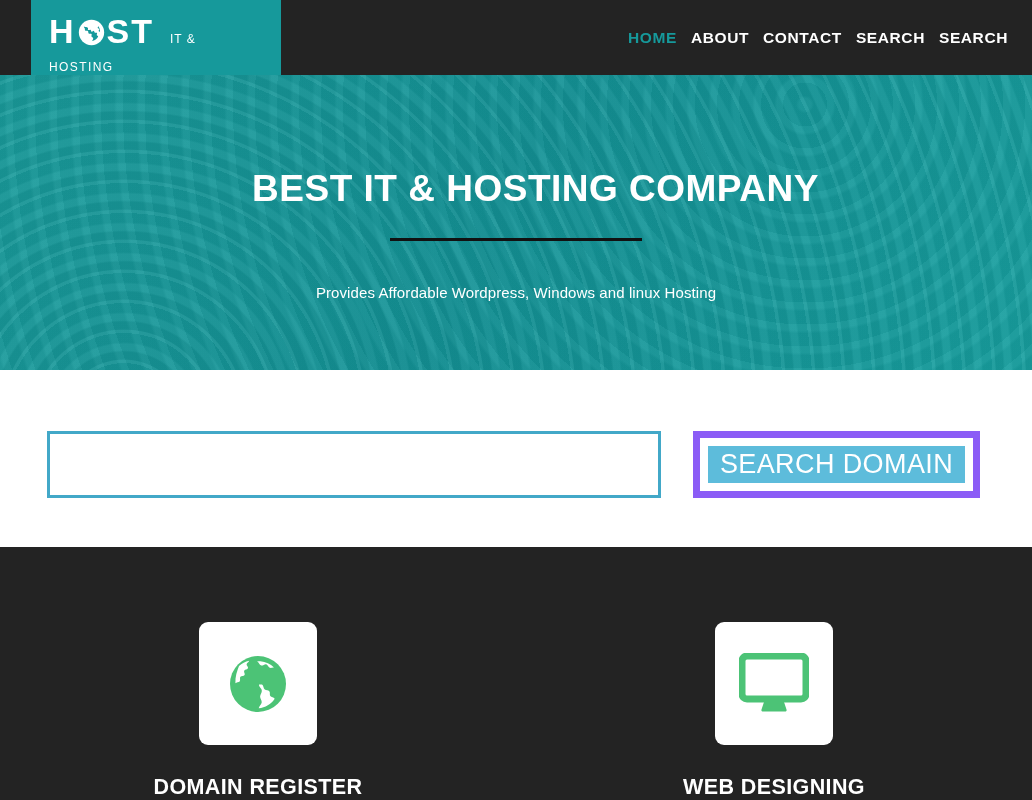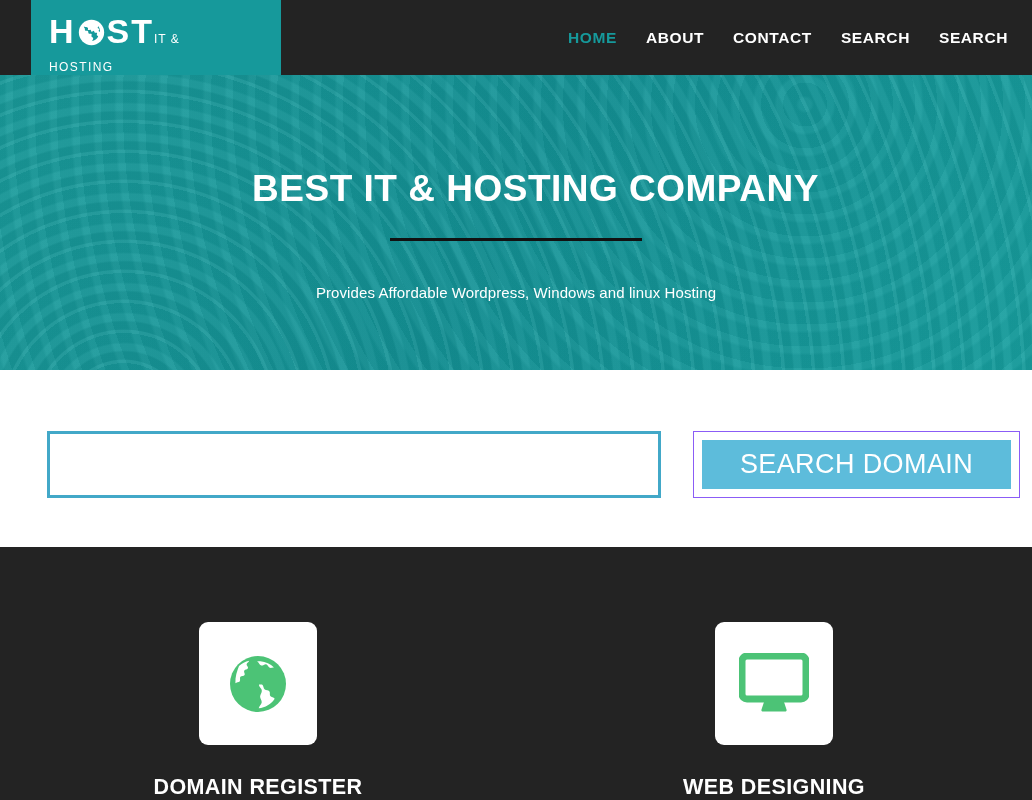--- a/index.html
+++ b/index.html
@@ -40,37 +40,38 @@
     width:27px;height:27px;
     margin:0 2px;
     position:relative;
     top:3px;
     flex:0 0 auto;
   }
   .logo-it{
     color:#ffffff;
     font-size:12px;
     letter-spacing:1px;
+    margin-left:16px;
     font-weight:normal;
   }
   .logo-line2{
     color:#ffffff;
     font-size:12px;
     letter-spacing:1.4px;
     margin-top:12px;
   }
 
   .nav{
     position:absolute;
     right:24px;
     top:0;
     height:75px;
     display:flex;
     align-items:center;
-    gap:29px;
+    gap:14px;
   }
   .nav a{
     color:#ffffff;
     text-decoration:none;
     font-size:15.5px;
     font-weight:bold;
     letter-spacing:0.6px;
   }
   .nav a.active{ color:#16999b; }
 
@@ -142,22 +143,22 @@
     background:#ffffff;
     outline:none;
     font-size:16px;
     padding:0 12px;
     font-family:"Liberation Sans", sans-serif;
     color:#333;
   }
   .search-btn-wrap{
     position:absolute;
     left:693px; top:61px;
-    width:327px; height:67px;
-    border:1px solid #8b5cf6;
+    width:287px; height:67px;
+    border:7px solid #8b5cf6;
     background:#ffffff;
     padding:8px;
   }
   .search-btn{
     width:100%; height:100%;
     background:#5dbcdb;
     border:none;
     color:#ffffff;
     font-size:27px;
     font-family:"Liberation Sans", sans-serif;

